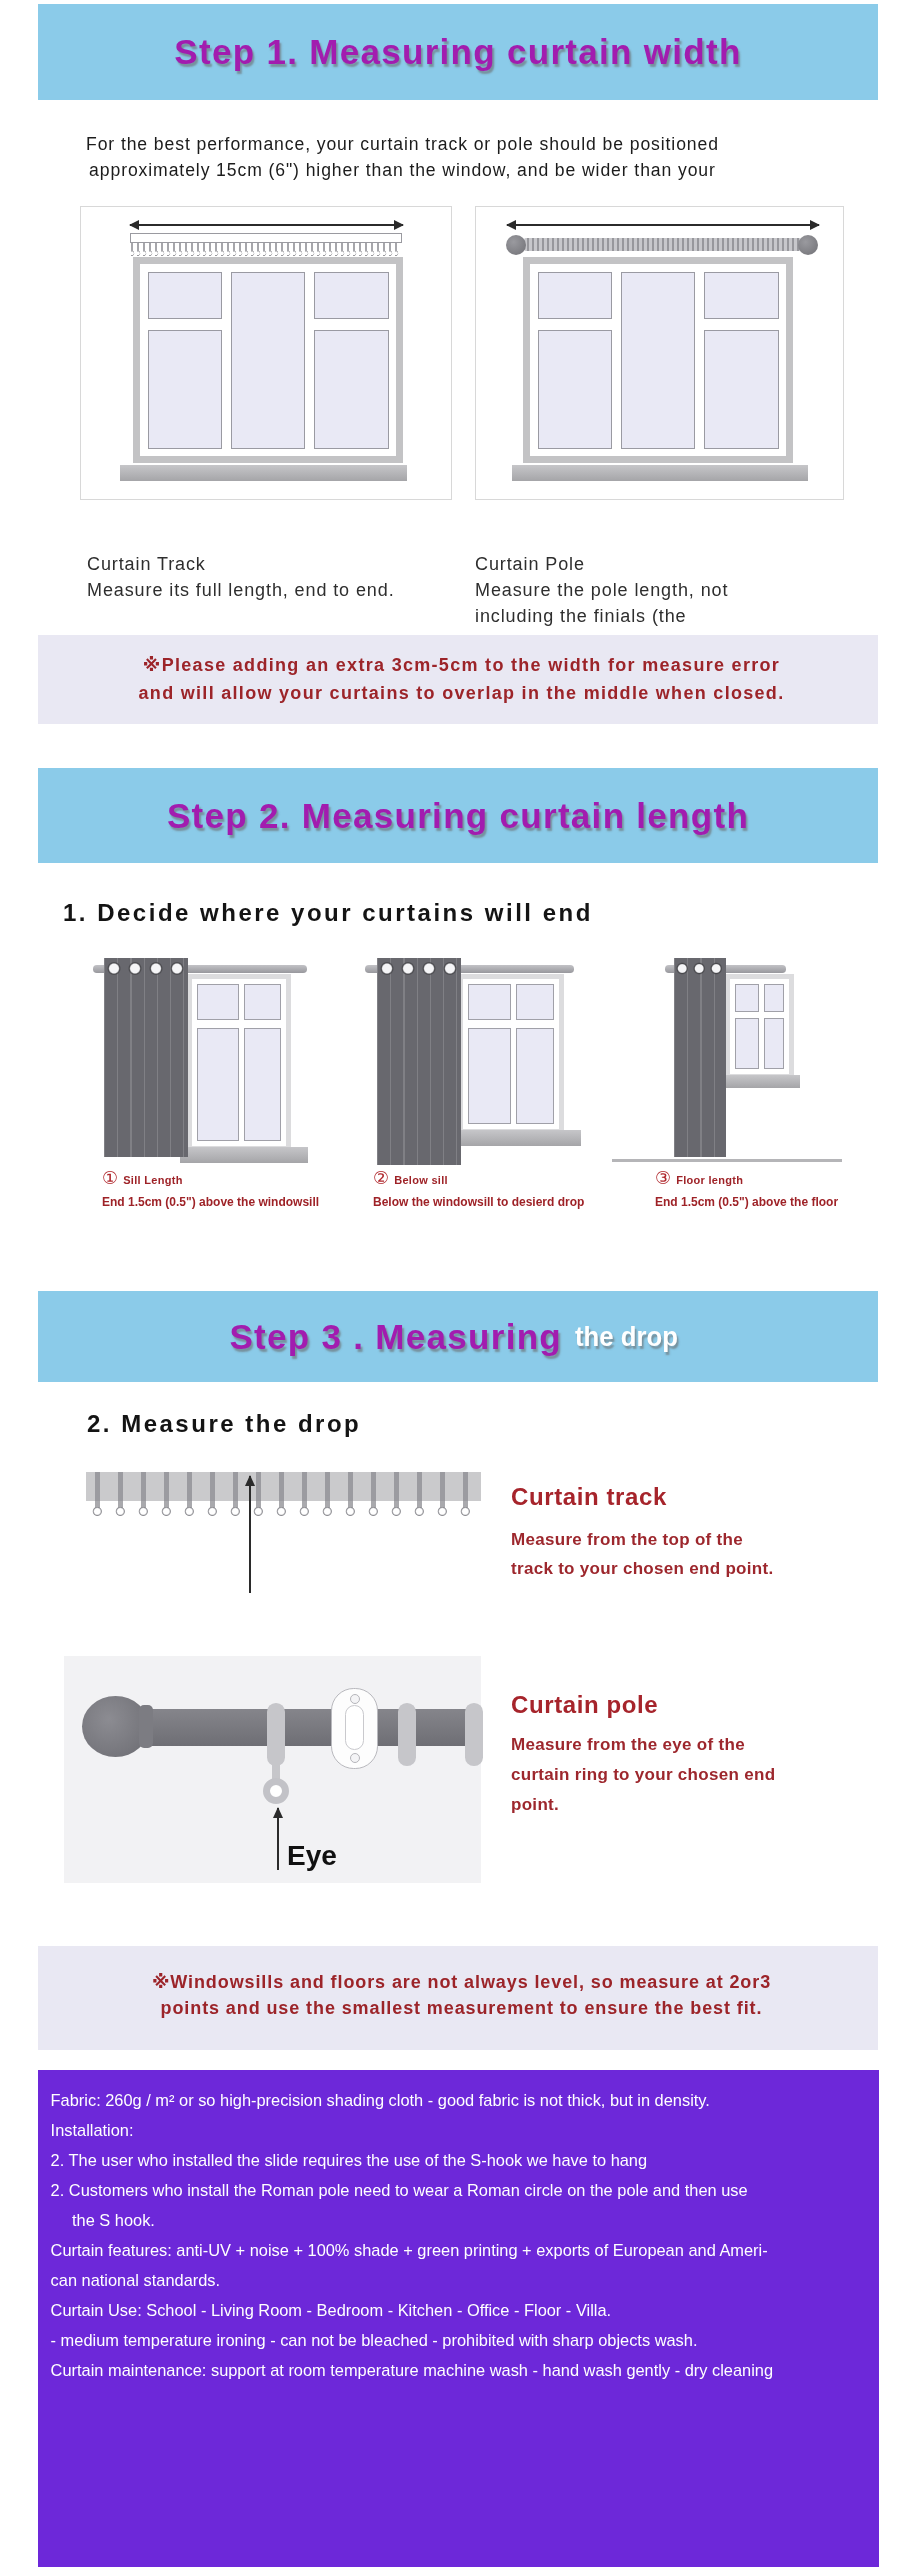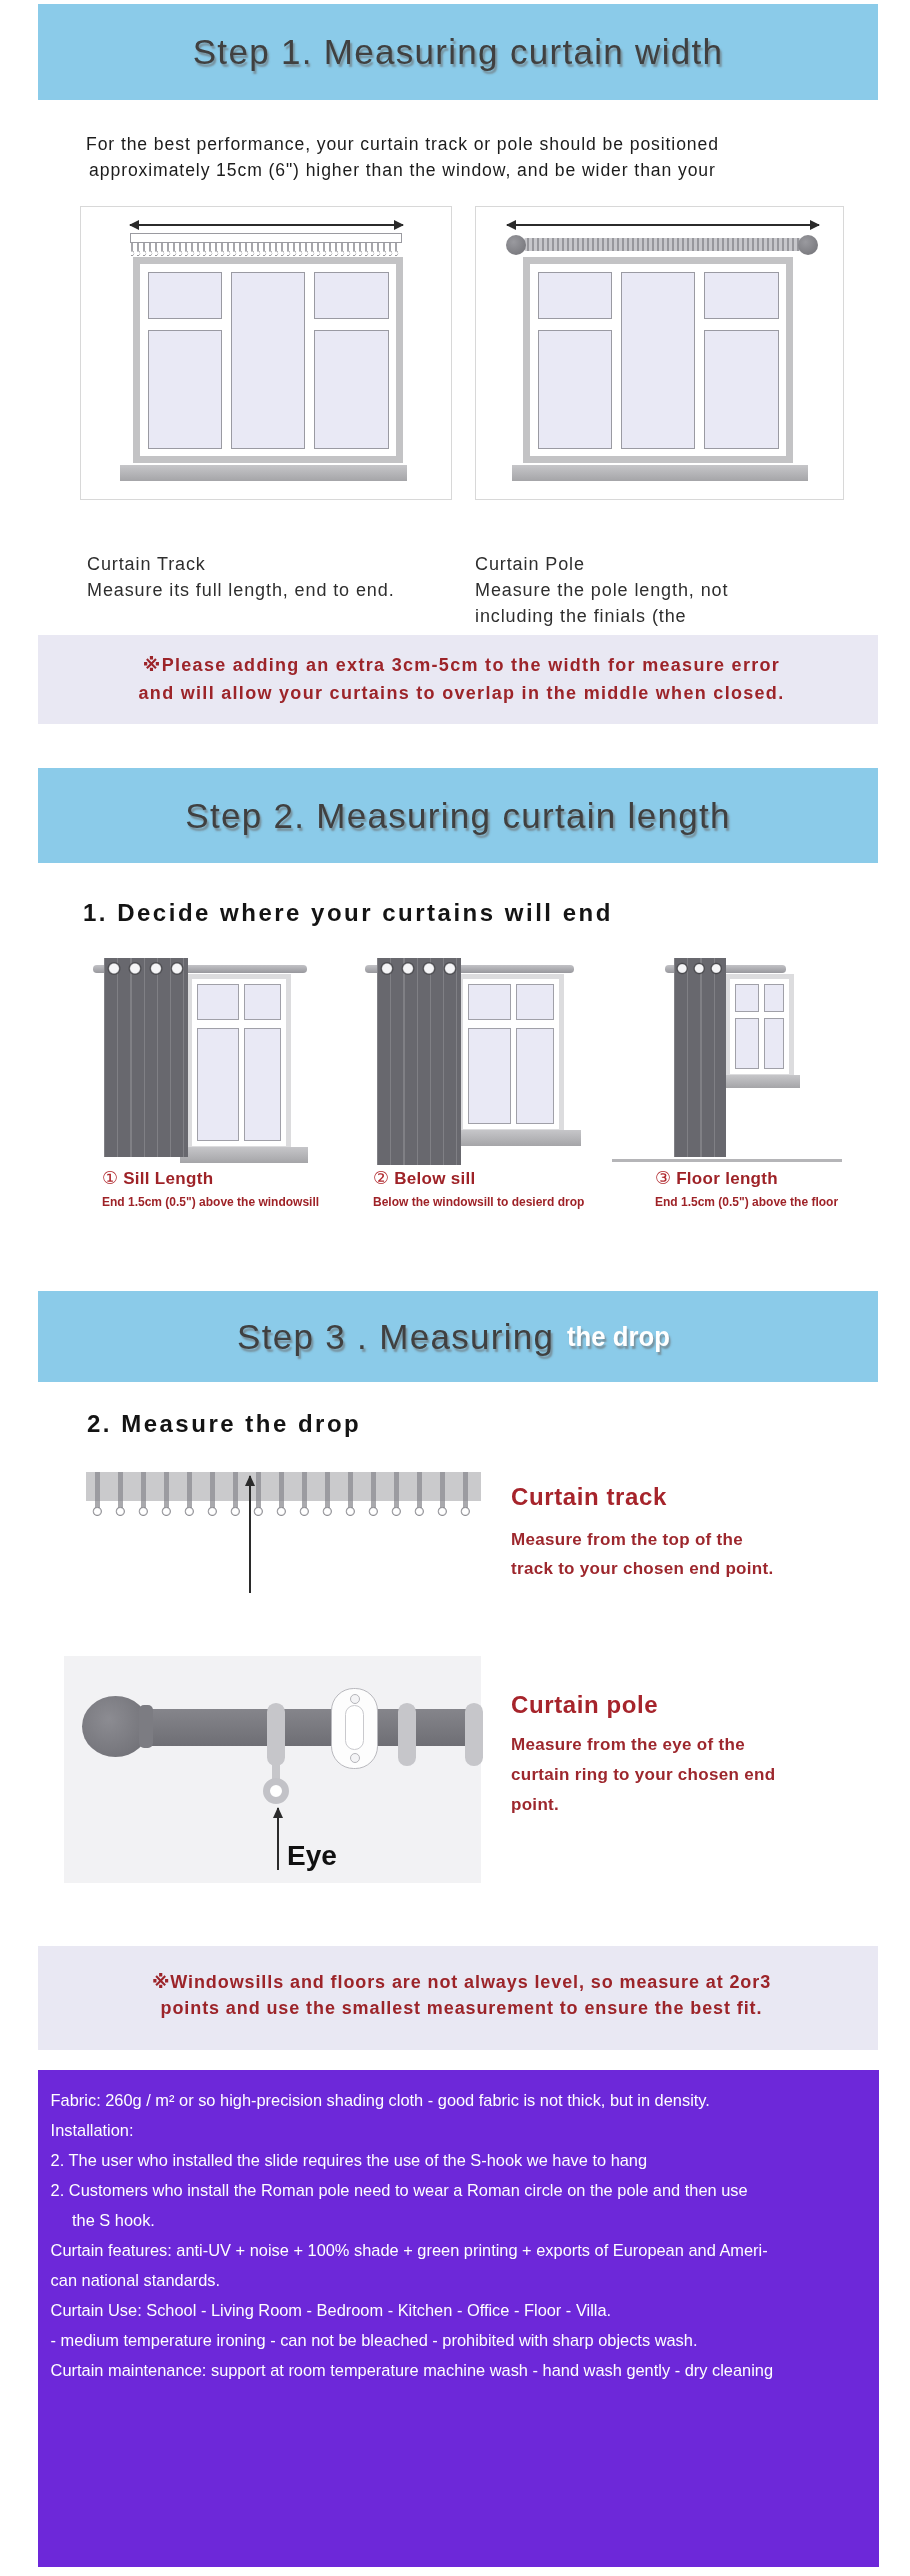--- a/index.html
+++ b/index.html
@@ -9,21 +9,21 @@
   }
   .abs { position:absolute; }
   .nowrap { white-space:nowrap; }
 
   
   .banner {
     position:absolute; left:38px; width:840px; background:#8BCBE9;
     display:flex; align-items:center; justify-content:center;
   }
   .banner-text {
-    font-weight:normal; font-size:35px; color:#404040; letter-spacing:1.3px;
+    font-weight:bold; font-size:35px; color:#a21caf; letter-spacing:1.3px;
     text-shadow:1.9px 2.5px 1.9px rgba(105,105,105,0.6); white-space:nowrap;
   }
   .banner-sub {
     font-weight:bold; font-size:28px; color:#ffffff; letter-spacing:0;
     margin-left:12.6px; text-shadow:1.9px 2.5px 1.9px rgba(105,105,105,0.6); white-space:nowrap;
     display:inline-block; transform:scaleX(.92); transform-origin:left center;
   }
 
   
   .intro-line { font-size:17.6px; color:#1c1c1c; letter-spacing:0.9px; line-height:26px; white-space:nowrap; }
@@ -84,21 +84,21 @@
   .winS { position:absolute; background:#ffffff; border:5px solid #dcdcde; box-sizing:border-box;
     display:flex; gap:5px; padding:5px; }
   .winS .col { display:flex; flex-direction:column; }
   .winS .colL { flex:1.15; } .winS .colR { flex:1; }
   .winS .pane { border-width:0.9px; border-color:#a0a0a8; }
   .winS .pane-top { height:36px; margin-bottom:7.5px; }
   .winS.small .pane-top { height:28px; margin-bottom:6.3px; }
   .floor-line { position:absolute; height:2.5px; background:#b5b5b8; }
 
   .opt-num { font-size:18px; color:#B0282D; font-weight:normal; }
-  .opt-label { font-size:17px; font-weight:bold; color:#9E2227; letter-spacing:0.3px; margin-left:5px; }
+  .opt-label { font-size:11px; font-weight:bold; color:#9E2227; letter-spacing:0.3px; margin-left:5px; }
   .opt-desc { font-size:12px; font-weight:bold; color:#9E2227; white-space:nowrap; }
 
   
   .track3-band { position:absolute; background:#cacacc;
     background-image:repeating-linear-gradient(90deg,transparent 0 8.8px,#9b9ba0 8.8px 14px,transparent 14px 23px); }
   .track3-stems { position:absolute;
     background-image:repeating-linear-gradient(90deg,transparent 0 8.8px,#a9a9ad 8.8px 14px,transparent 14px 23px); }
   .track3-dots { position:absolute;
     background-image:radial-gradient(circle at 11.3px 4.4px,#ffffff 2.8px,#8f8f94 4.1px,transparent 5px);
     background-size:23px 10px; background-repeat:repeat-x; }
@@ -199,21 +199,21 @@
 
   <div class="note" style="top:635px;height:89px;padding-top:16.4px;box-sizing:border-box;">
     <div>※Please adding an extra 3cm-5cm to the width for measure error</div>
     <div>and will allow your curtains to overlap in the middle when closed.</div>
   </div>
 
   <div class="banner" style="top:768px;height:95px;">
     <span class="banner-text">Step 2. Measuring curtain length</span>
   </div>
 
-  <div class="abs black-heading" style="left:83px;top:899px;">1. Decide where your curtains will end</div>
+  <div class="abs black-heading" style="left:63px;top:899px;">1. Decide where your curtains will end</div>
 
   <div class="winS" style="left:187px;top:974px;width:104px;height:177px;">
     <div class="col colL">
       <div class="pane pane-top"></div>
       <div class="pane pane-fill"></div>
     </div>
     <div class="col colR">
       <div class="pane pane-top"></div>
       <div class="pane pane-fill"></div>
     </div>

